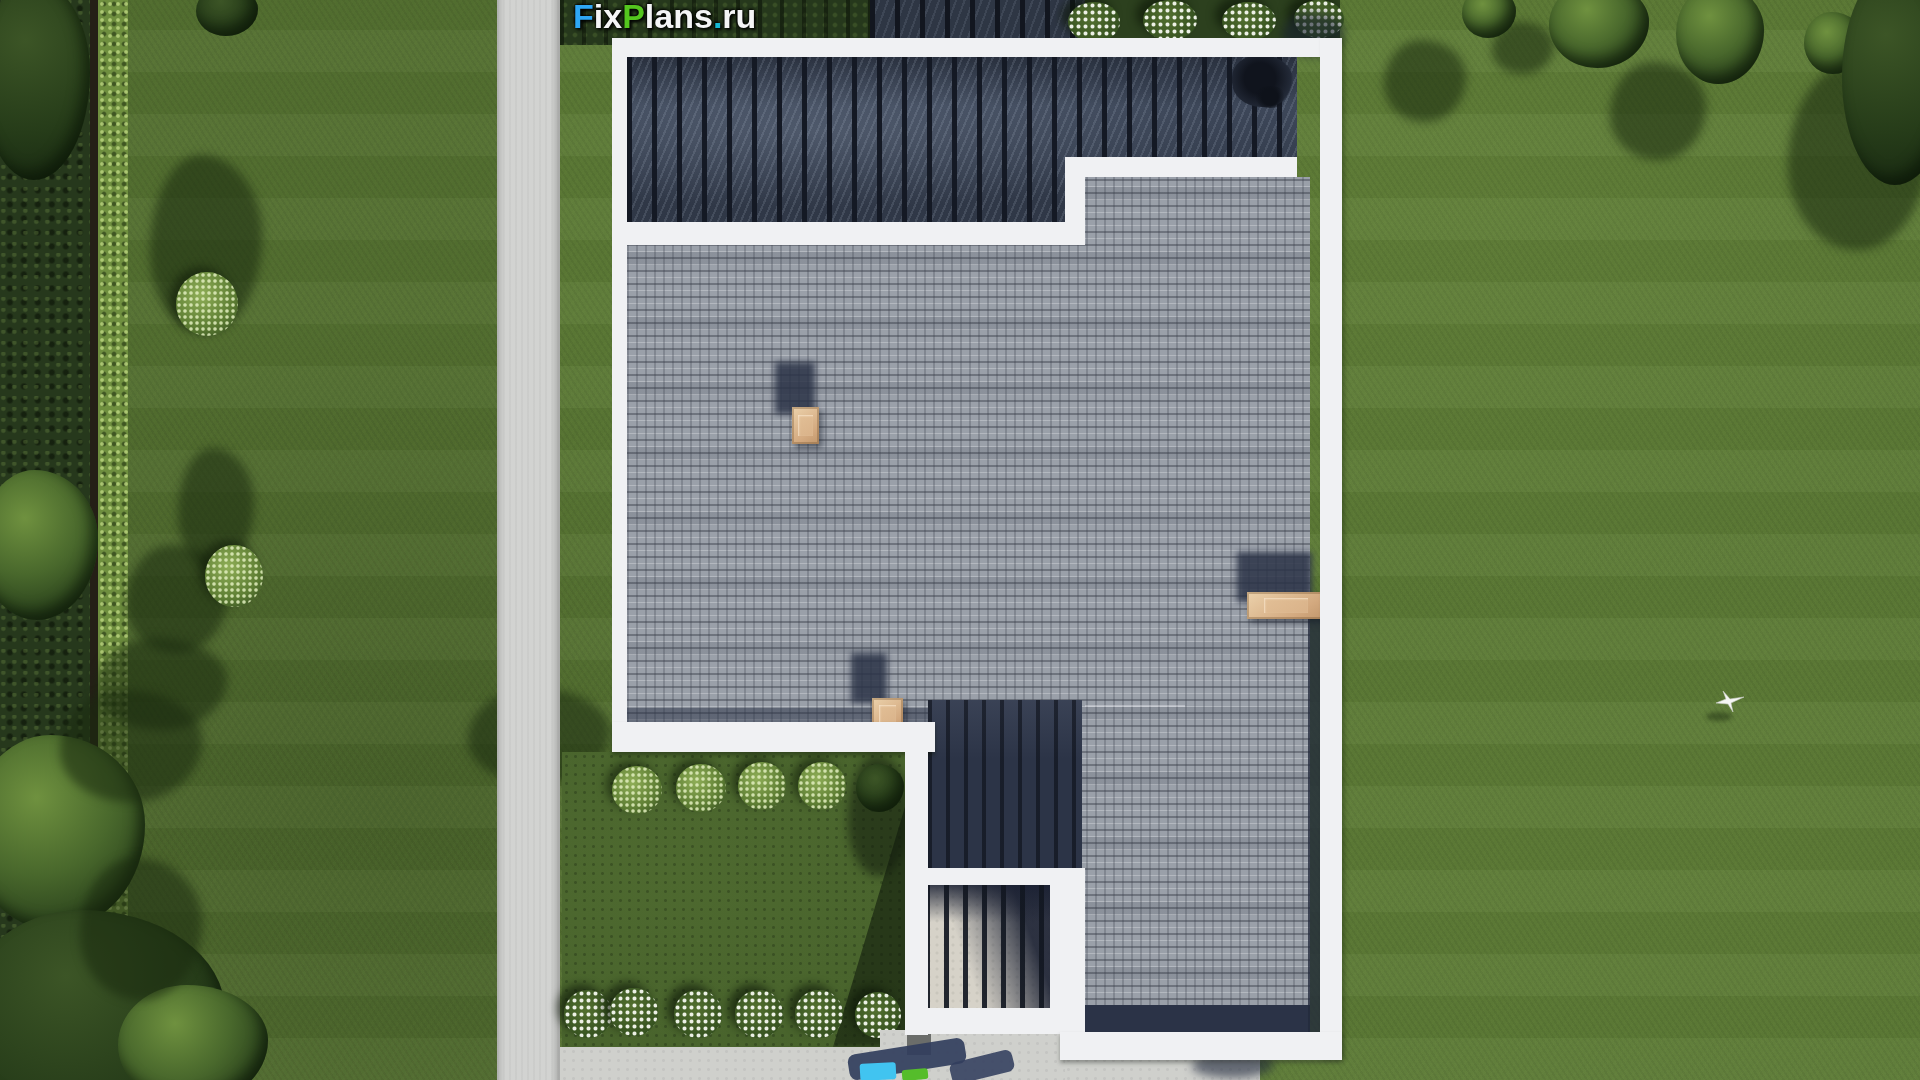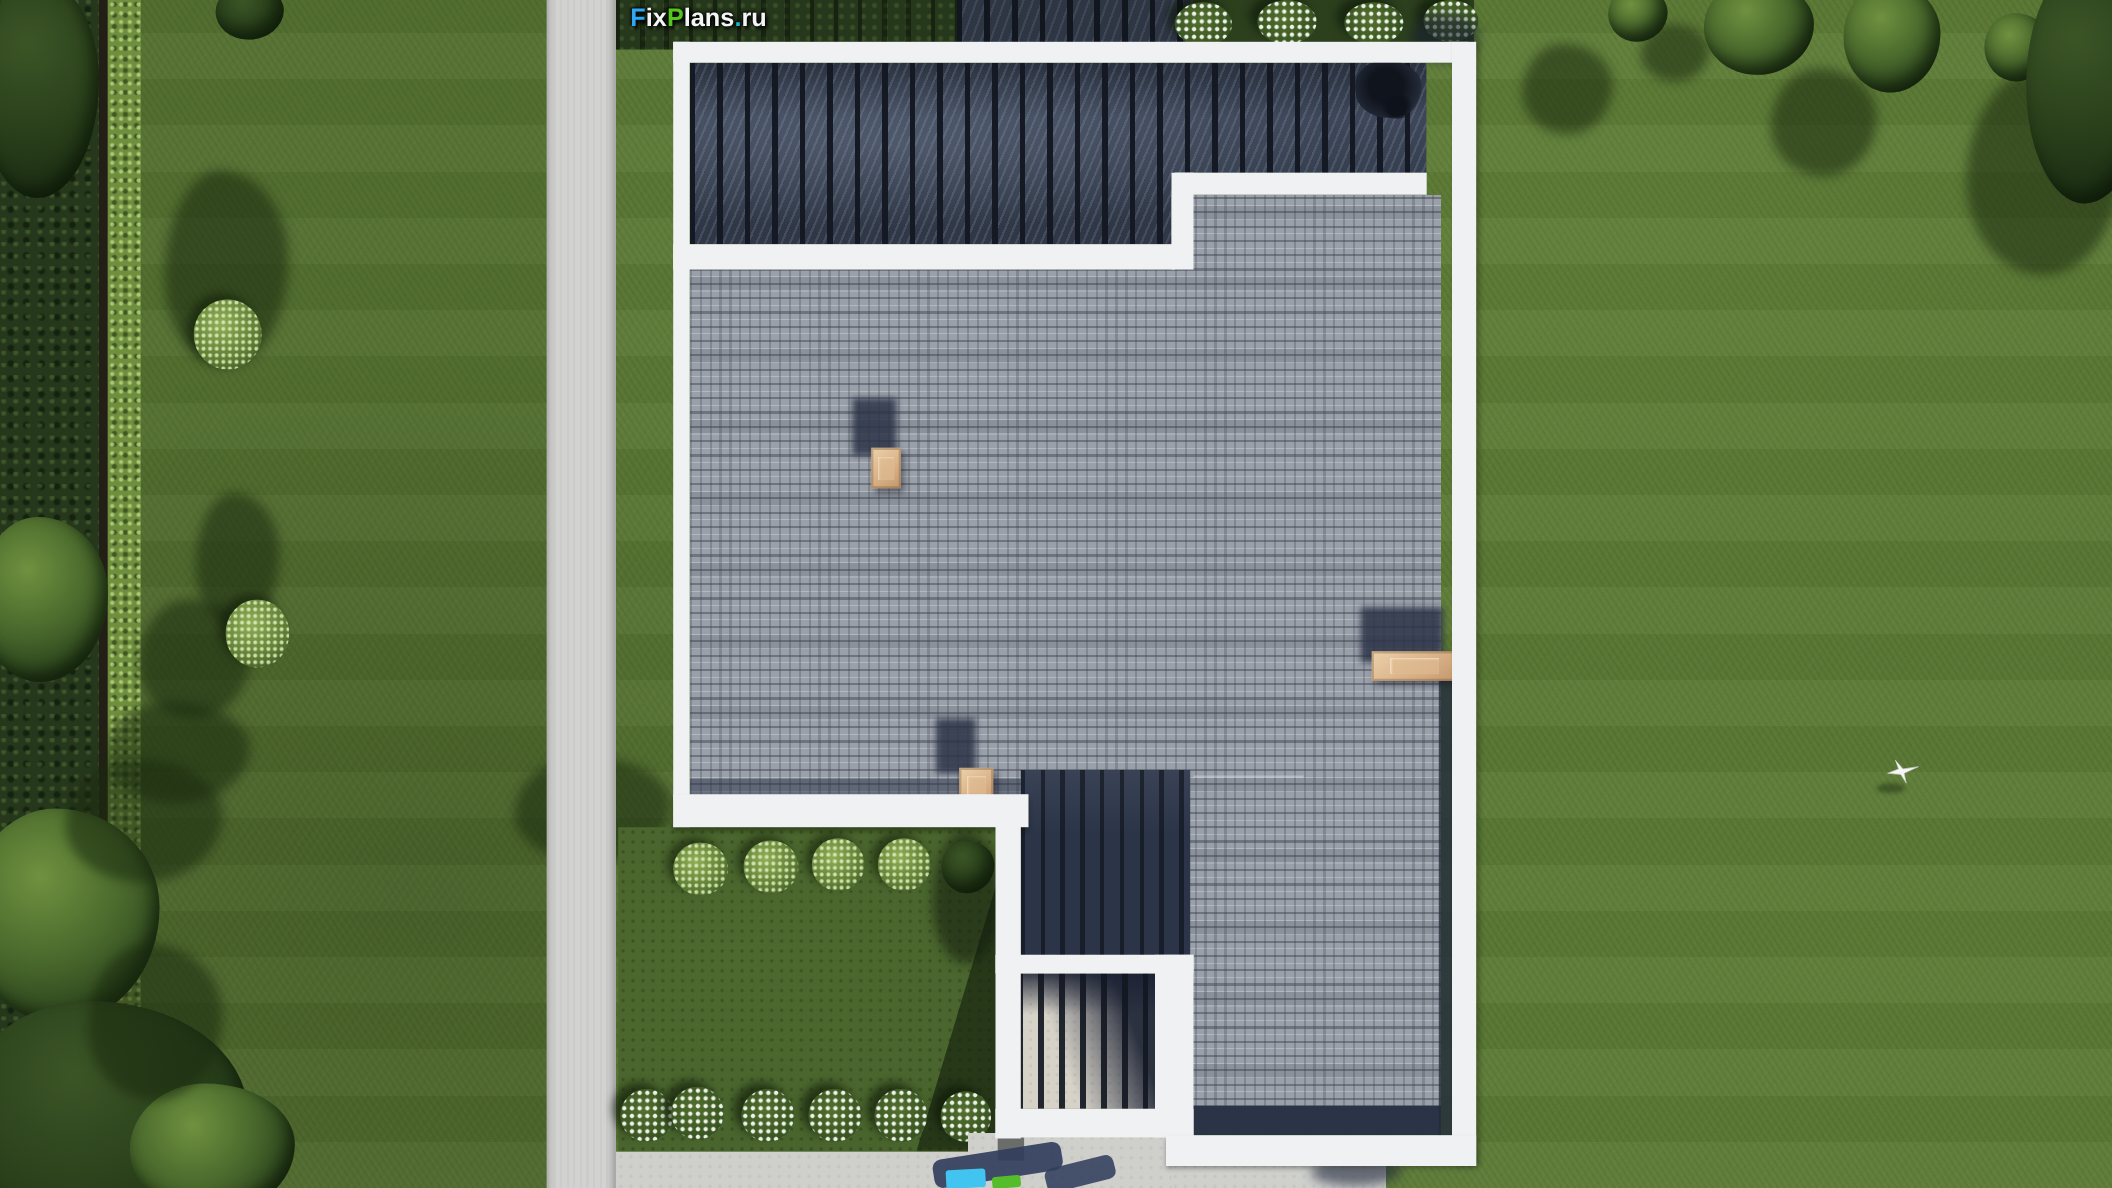--- a/index.html
+++ b/index.html
@@ -86,21 +86,21 @@
       linear-gradient(180deg, rgba(120,130,150,.18), transparent 35%);}
   .slat-top{background:#2e3644;
     background-image:repeating-linear-gradient(90deg,#12161f 0 5px, transparent 5px 25px),
       repeating-linear-gradient(110deg, rgba(200,214,235,.1) 0 2px, transparent 2px 8px);}
   .hedge-top{background:#26381c;
     background-image:repeating-linear-gradient(90deg, rgba(8,14,5,.5) 0 4px, transparent 4px 22px),
       radial-gradient(circle, rgba(100,130,60,.3) 1.5px, transparent 3px);
     background-size:auto,10px 10px;}
   .flowerbed-top{background:#2c401e;}
   
-  .wm{font-weight:bold;font-size:23px;letter-spacing:0;line-height:30px;color:#f4f5f6;
+  .wm{font-weight:bold;font-size:34px;letter-spacing:0;line-height:30px;color:#f4f5f6;
     text-shadow:0 0 4px rgba(0,0,0,.95), 2px 2px 3px rgba(0,0,0,.85), -1px -1px 2px rgba(0,0,0,.7);
     white-space:nowrap;}
   .wm .c-f{color:#2ea7f5;} .wm .c-p{color:#54c61e;} .wm .c-dot{color:#16b8d4;}
   
   .bird-shadow{background:rgba(25,40,14,.45);border-radius:50%;filter:blur(2px);}
 </style>
 </head>
 <body>
 
 <div class="scene">

